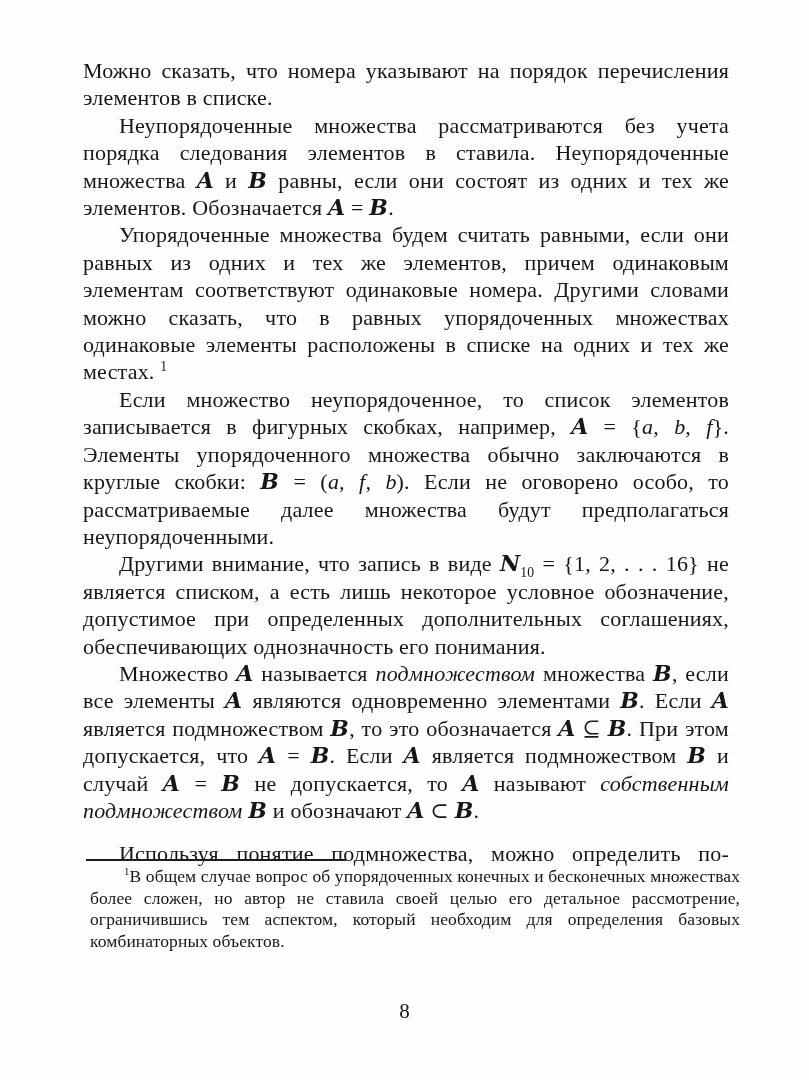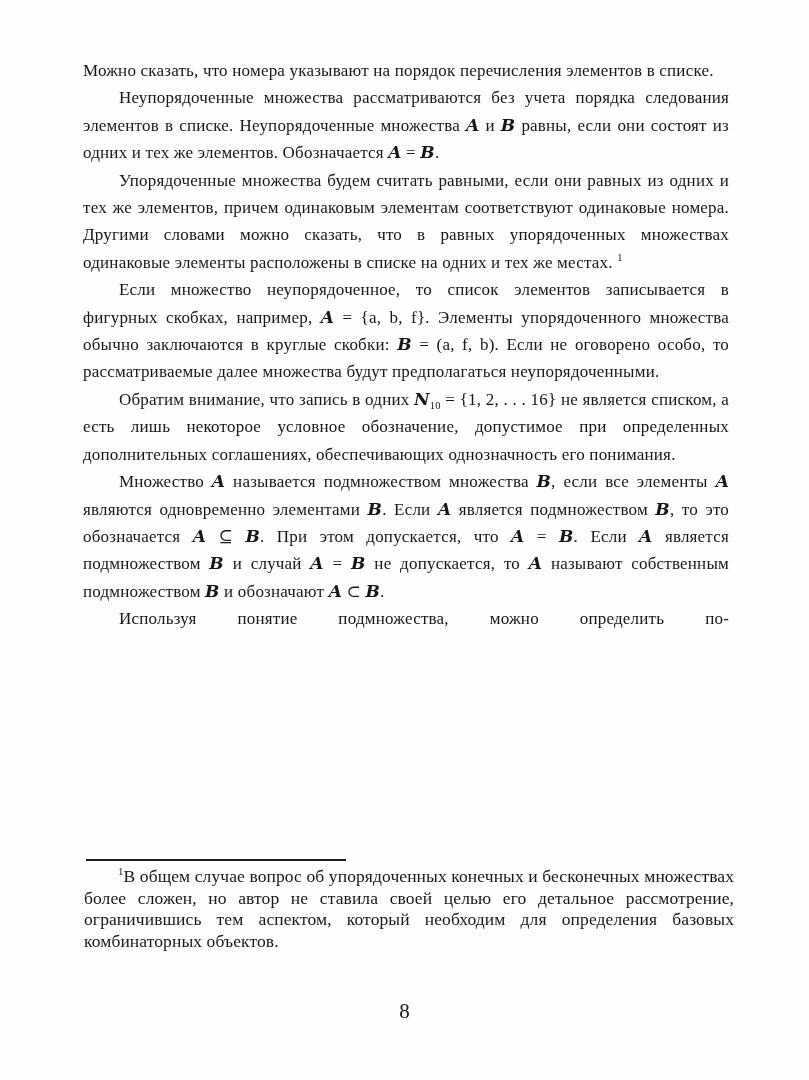--- a/index.html
+++ b/index.html
@@ -14,38 +14,38 @@
     background: #fefefe;
     overflow: hidden;
     font-family: "Liberation Serif", "DejaVu Serif", serif;
     color: #161616;
   }
   .body-text {
     position: absolute;
     left: 83px;
     top: 57px;
     width: 646px;
-    font-size: 17px;
+    font-size: 22px;
     line-height: 27.4px;
     text-align: justify;
     letter-spacing: 0.2px;
   }
   .para {
     margin: 0;
     text-indent: 36px;
     padding: 0;
   }
   .para.noindent { text-indent: 0; }
-  .para.fill { text-align-last: justify; }
+  .para.fill { text-align-last: justify; margin-top: 16px; }
   .cal {
     font-style: italic;
     font-weight: bold;
     font-family: "DejaVu Serif", serif;
   }
-  .it { }
+  .it { font-style: italic; }
   sup {
     font-size: 0.62em;
     line-height: 0;
     vertical-align: super;
   }
   sub {
     font-size: 0.62em;
     line-height: 0;
     vertical-align: sub;
     margin-top: 28px;
@@ -53,21 +53,21 @@
   .footnote-rule {
     position: absolute;
     left: 86px;
     top: 859px;
     width: 260px;
     height: 2px;
     background: #1c1c1c;
   }
   .footnote {
     position: absolute;
-    left: 84px;
+    left: 90px;
     top: 866px;
     width: 650px;
     font-size: 17.5px;
     line-height: 21.7px;
     text-align: justify;
     letter-spacing: 0.1px;
   }
   .footnote .para { text-indent: 34px; }
   .page-number {
     position: absolute;
@@ -78,24 +78,24 @@
     font-size: 21px;
     color: #161616;
   }
 </style>
 </head>
 <body>
 
 <div class="page">
   <div class="body-text" id="body-container">
       <p class="para noindent"><span>Можно сказать, что номера указывают на порядок перечисления элементов в списке.</span></p>
-      <p class="para"><span>Неупорядоченные множества рассматриваются без учета порядка следования элементов в списке. Неупорядоченные множества </span><span class="cal">A</span><span> и </span><span class="cal">B</span><span> равны, если они состоят из одних и тех же элементов. Обозначается </span><span class="cal">A</span><span> = </span><span class="cal">B</span><span>.</span></p>
+      <p class="para"><span>Неупорядоченные множества рассматриваются без учета порядка следования элементов в ставила. Неупорядоченные множества </span><span class="cal">A</span><span> и </span><span class="cal">B</span><span> равны, если они состоят из одних и тех же элементов. Обозначается </span><span class="cal">A</span><span> = </span><span class="cal">B</span><span>.</span></p>
       <p class="para"><span>Упорядоченные множества будем считать равными, если они равных из одних и тех же элементов, причем одинаковым элементам соответствуют одинаковые номера. Другими словами можно сказать, что в равных упорядоченных множествах одинаковые элементы расположены в списке на одних и тех же местах. </span><sup>1</sup></p>
       <p class="para"><span>Если множество неупорядоченное, то список элементов записывается в фигурных скобках, например, </span><span class="cal">A</span><span> = {</span><span class="it">a, b, f</span><span>}. Элементы упорядоченного множества обычно заключаются в круглые скобки: </span><span class="cal">B</span><span> = (</span><span class="it">a, f, b</span><span>). Если не оговорено особо, то рассматриваемые далее множества будут предполагаться неупорядоченными.</span></p>
-      <p class="para"><span>Обратим внимание, что запись в одних </span><span class="cal">N</span><sub>10</sub><span> = {1, 2, . . . 16} не является списком, а есть лишь некоторое условное обозначение, допустимое при определенных дополнительных соглашениях, обеспечивающих однозначность его понимания.</span></p>
+      <p class="para"><span>Другими внимание, что запись в виде </span><span class="cal">N</span><sub>10</sub><span> = {1, 2, . . . 16} не является списком, а есть лишь некоторое условное обозначение, допустимое при определенных дополнительных соглашениях, обеспечивающих однозначность его понимания.</span></p>
       <p class="para"><span>Множество </span><span class="cal">A</span><span> называется </span><span class="it">подмножеством</span><span> множества </span><span class="cal">B</span><span>, если все элементы </span><span class="cal">A</span><span> являются одновременно элементами </span><span class="cal">B</span><span>. Если </span><span class="cal">A</span><span> является подмножеством </span><span class="cal">B</span><span>, то это обозначается </span><span class="cal">A</span><span> ⊆ </span><span class="cal">B</span><span>. При этом допускается, что </span><span class="cal">A</span><span> = </span><span class="cal">B</span><span>. Если </span><span class="cal">A</span><span> является подмножеством </span><span class="cal">B</span><span> и случай </span><span class="cal">A</span><span> = </span><span class="cal">B</span><span> не допускается, то </span><span class="cal">A</span><span> называют </span><span class="it">собственным подмножеством</span><span> </span><span class="cal">B</span><span> и обозначают </span><span class="cal">A</span><span> ⊂ </span><span class="cal">B</span><span>.</span></p>
       <p class="para fill"><span>Используя понятие подмножества, можно определить по-</span></p>
     </div>
   <div class="footnote-rule"></div>
   <div class="footnote" id="footnote-container">
       <p class="para"><sup>1</sup><span>В общем случае вопрос об упорядоченных конечных и бесконечных множествах более сложен, но автор не ставила своей целью его детальное рассмотрение, ограничившись тем аспектом, который необходим для определения базовых комбинаторных объектов.</span></p>
     </div>
   <div class="page-number">8</div>
 </div>
 

